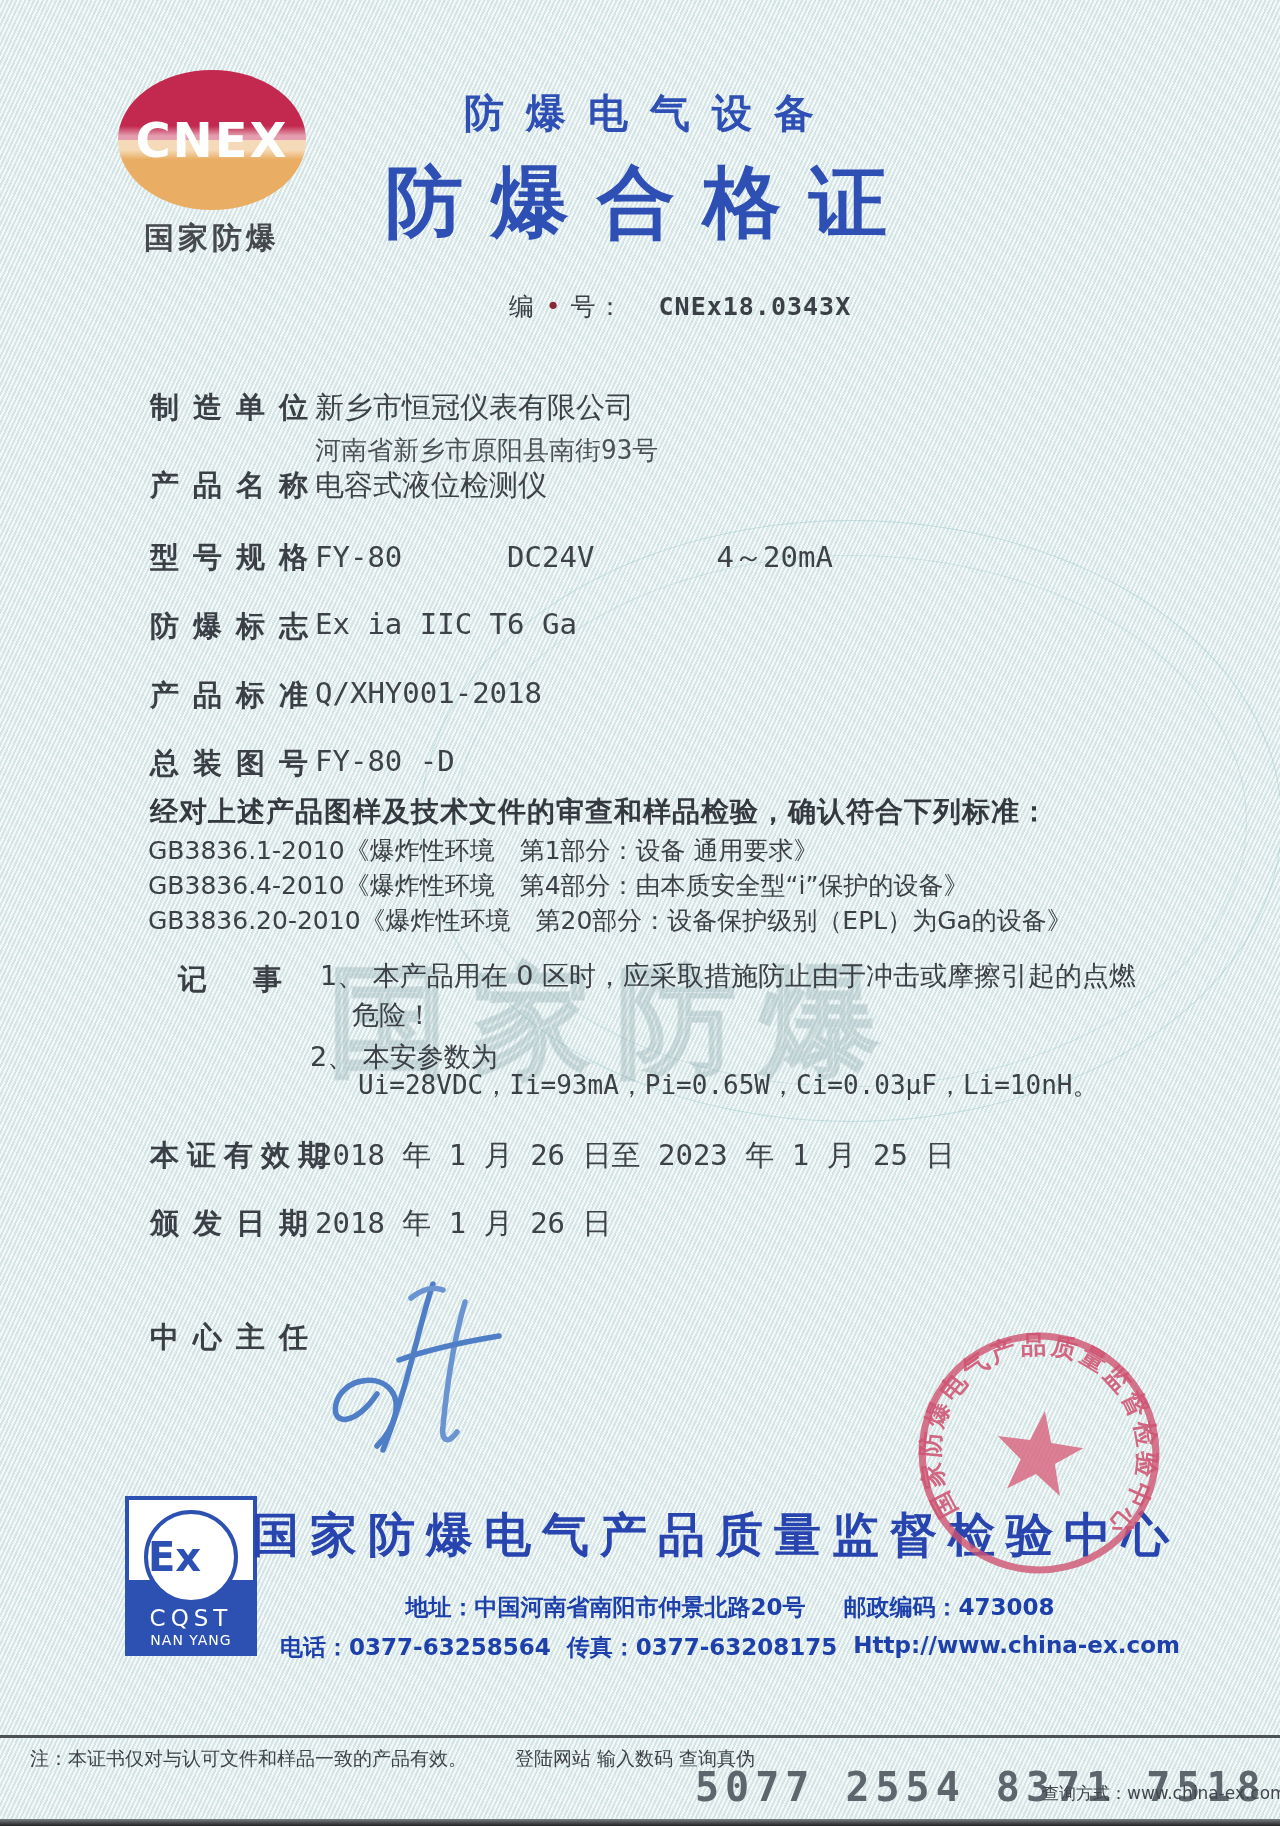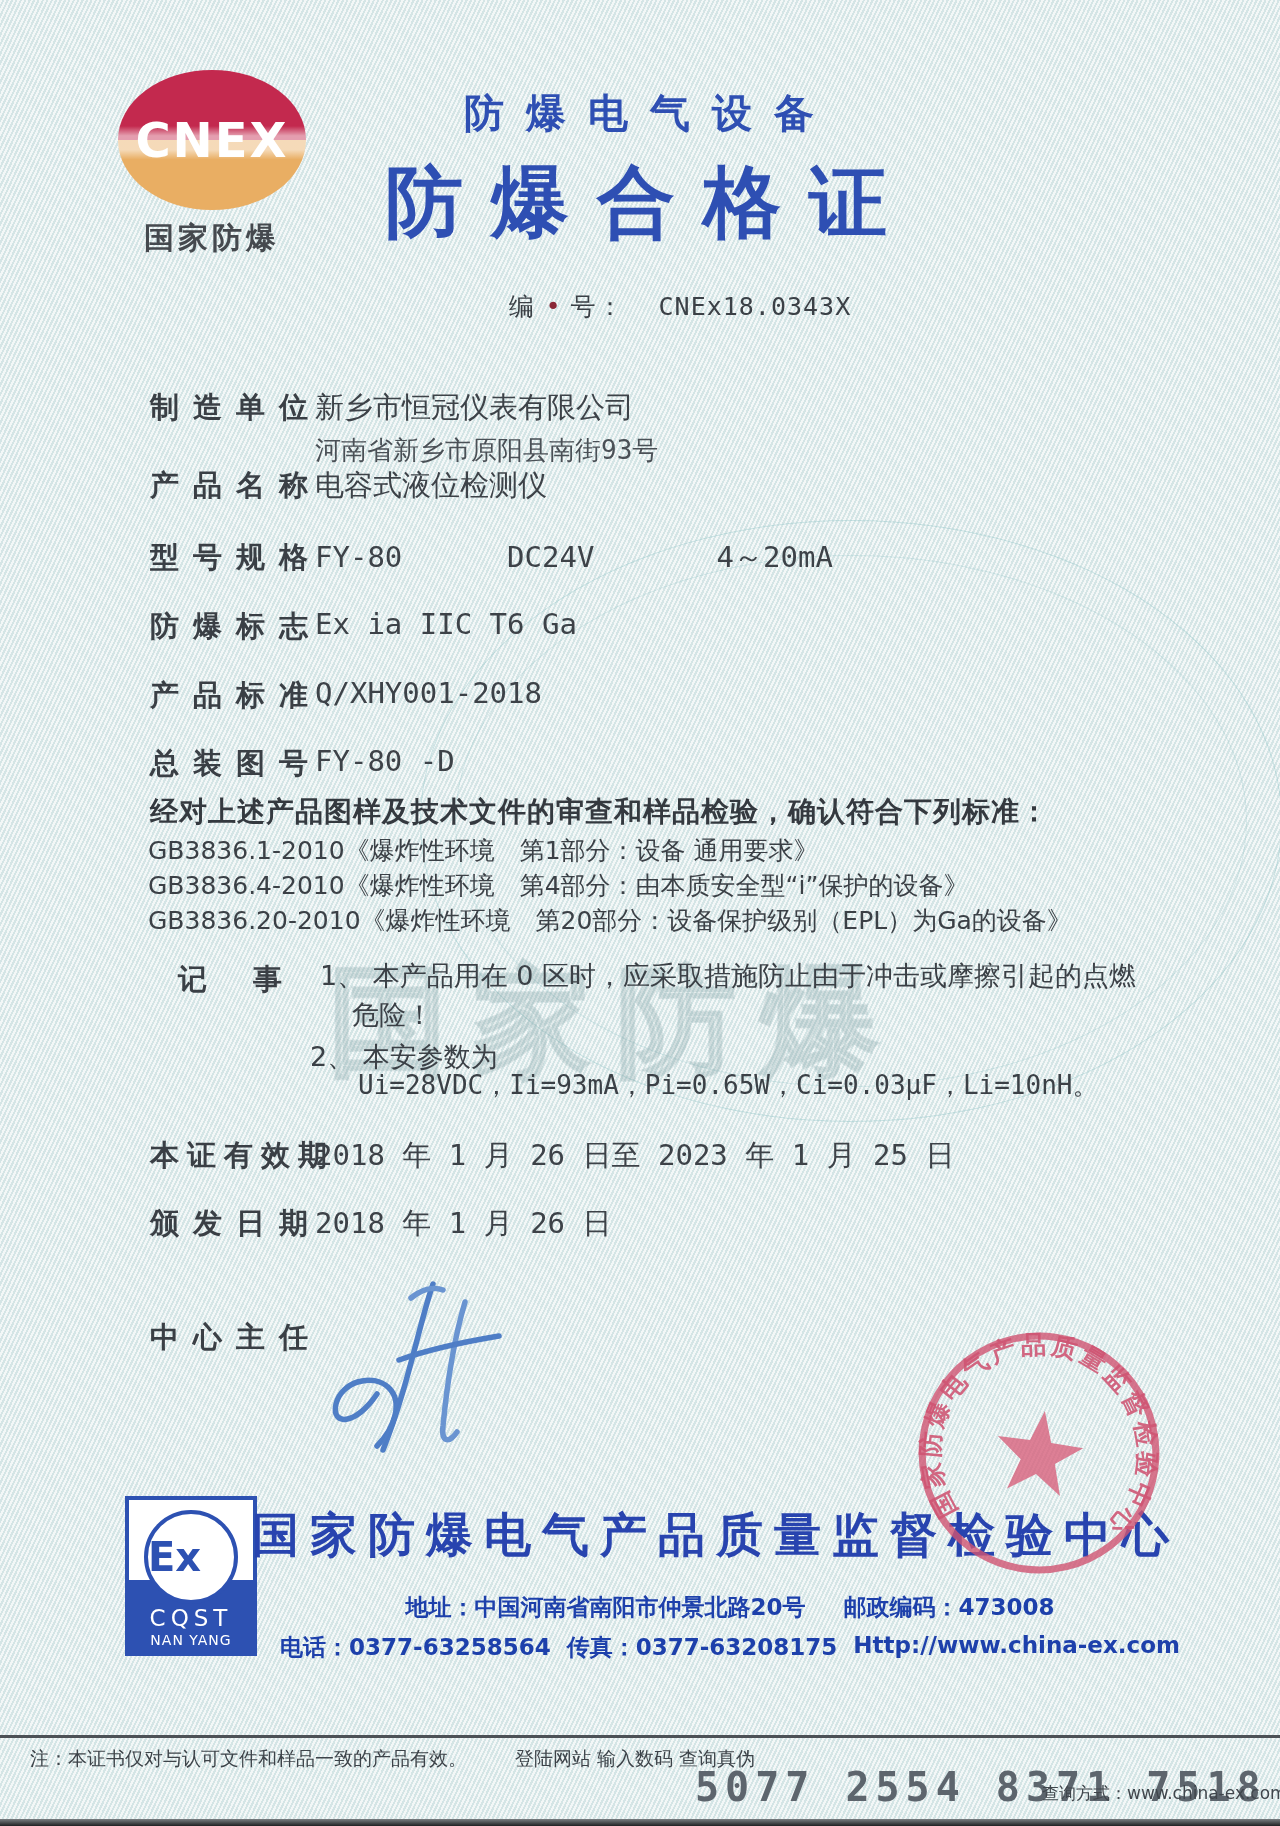--- a/index.html
+++ b/index.html
@@ -32,21 +32,21 @@
   }
   .cnex-text{font-size:48px; font-weight:700; color:#ffffff; letter-spacing:2px;}
   .cnex-cap{margin-top:8px; font-size:30px; letter-spacing:4px; color:#45494e; font-weight:600;}
   
   .header{left:310px; top:86px; width:680px; text-align:center; position:absolute;}
   .subtitle{font-size:40px; font-weight:700; letter-spacing:22px; color:#2e4fb3; white-space:nowrap;}
   .title{margin-top:10px; font-size:78px; font-weight:700; letter-spacing:28px; color:#2e4fb3; white-space:nowrap;}
   .certline{margin-top:34px; margin-left:60px; font-size:25px; color:#3b4046; white-space:nowrap;}
   .certline .dot{color:#8a2736; margin:0 10px;}
   .certline .lab{letter-spacing:2px;}
-  .certline .no{font-family:"DejaVu Sans Mono", monospace; margin-left:34px; letter-spacing:1px;}
+  .certline .no{font-family:"DejaVu Sans Mono", monospace; margin-left:34px; letter-spacing:1px;font-weight:bold;}
   
   .flabel{font-size:29px; font-weight:600; color:#3a3f45;}
   .ls14{letter-spacing:14px;}
   .ls8{letter-spacing:8px;}
   .ls46{letter-spacing:46px;padding-left:28px;}
   .fval{font-size:29px; color:#3d4248; font-family:"DejaVu Sans Mono","DejaVu Sans",sans-serif;}
   .pre{white-space:pre;}
   .addr2{font-size:26px; color:#4a5056; font-family:"DejaVu Sans Mono","DejaVu Sans",sans-serif;}
   
   .intro{font-size:28px; font-weight:600; color:#34393f; letter-spacing:1px;}

